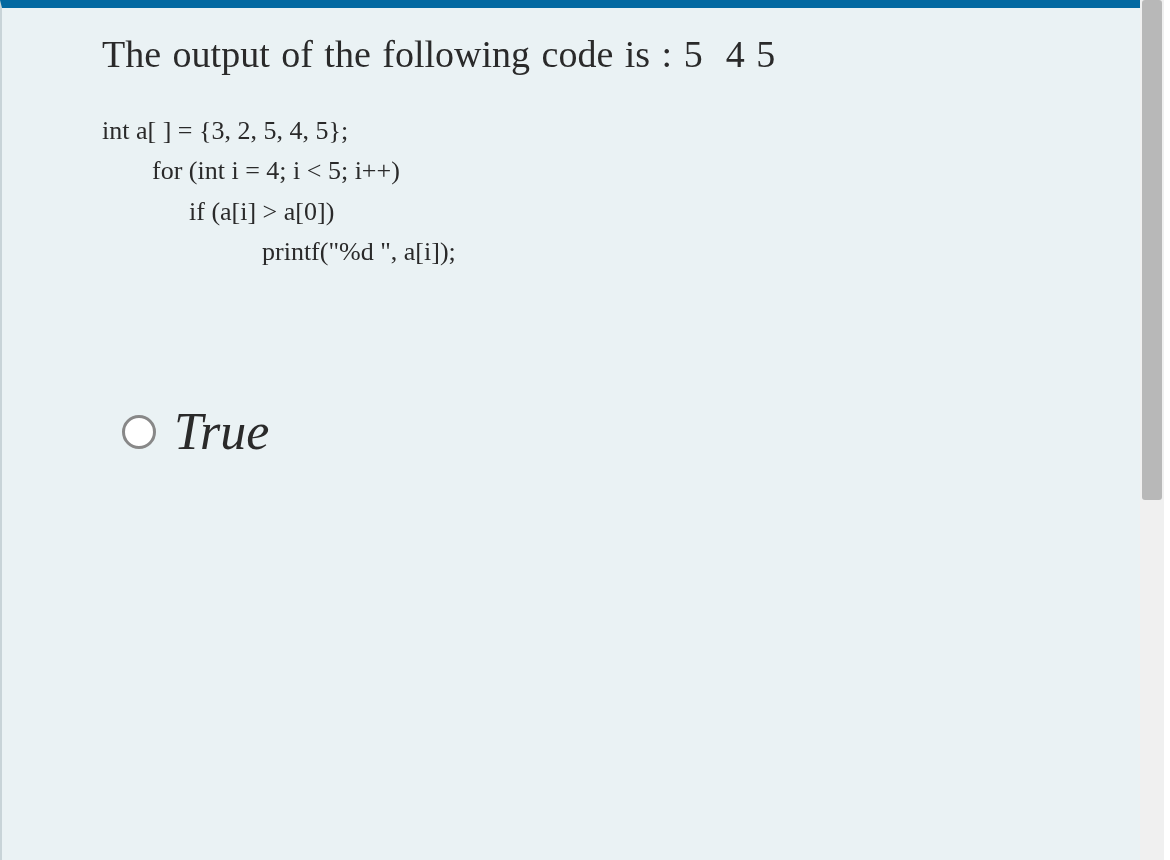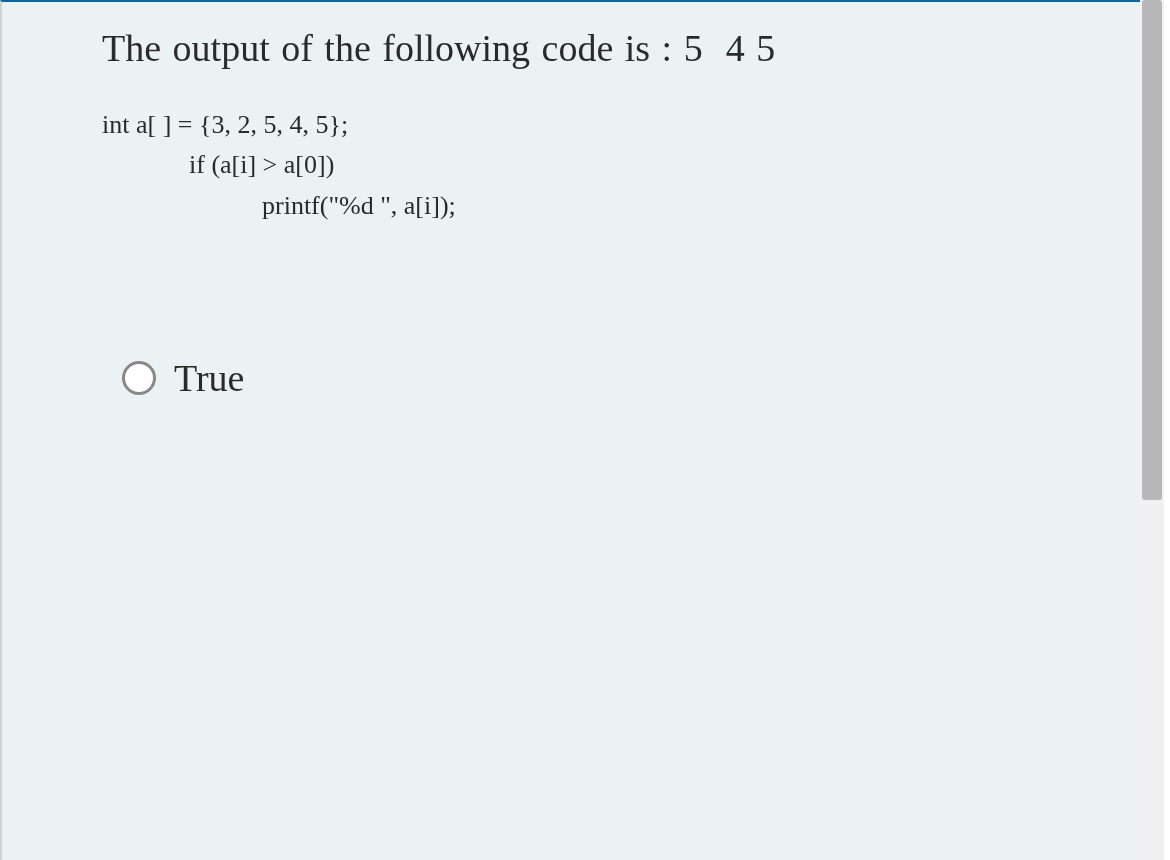--- a/index.html
+++ b/index.html
@@ -15,21 +15,21 @@
       position: relative;
       overflow: hidden;
     }
     .container {
       position: absolute;
       left: 0;
       top: 0;
       width: 1150px;
       height: 860px;
       padding: 18px 60px 30px 100px;
-      border-top: 2px solid #0369a1;
+      border-top: 8px solid #0369a1;
       border-left: 2px solid #c8d4d8;
       background: #eaf2f4;
       color: #2a2a2a;
     }
     .question-text {
       font-size: 38px;
       line-height: 1.5;
       margin-bottom: 28px;
       word-spacing: 2px;
     }
@@ -56,22 +56,23 @@
       width: 34px;
       height: 34px;
       border: 3px solid #888;
       border-radius: 50%;
       background: #fff;
       margin-right: 18px;
       flex-shrink: 0;
       cursor: pointer;
     }
     .option-label {
-      font-size: 38px;
+      font-size: 52px;
       cursor: pointer;
+      font-style: italic;
     }
     .scrollbar {
       position: absolute;
       right: 6px;
       top: 0;
       width: 24px;
       height: 860px;
       background: #f0f0f0;
     }
     .scrollbar-thumb {
@@ -85,20 +86,21 @@
     }
   </style>
 </head>
 <body>
 
 <div class="container">
   <div class="question-text">The output of the following code is : 5&nbsp;&nbsp;4 5</div>
 
   <div class="code-block">
     <div class="code-line-1">int a[ ] = {3, 2, 5, 4, 5};</div>
+    <div class="code-line-2">for (int i = 4; i &lt; 5; i++)</div>
     <div class="code-line-3">if (a[i] &gt; a[0])</div>
     <div class="code-line-4">printf("%d ", a[i]);</div>
   </div>
 
 
   <div class="option-row">
     <div class="radio"></div>
     <div class="option-label">True</div>
   </div>
 

